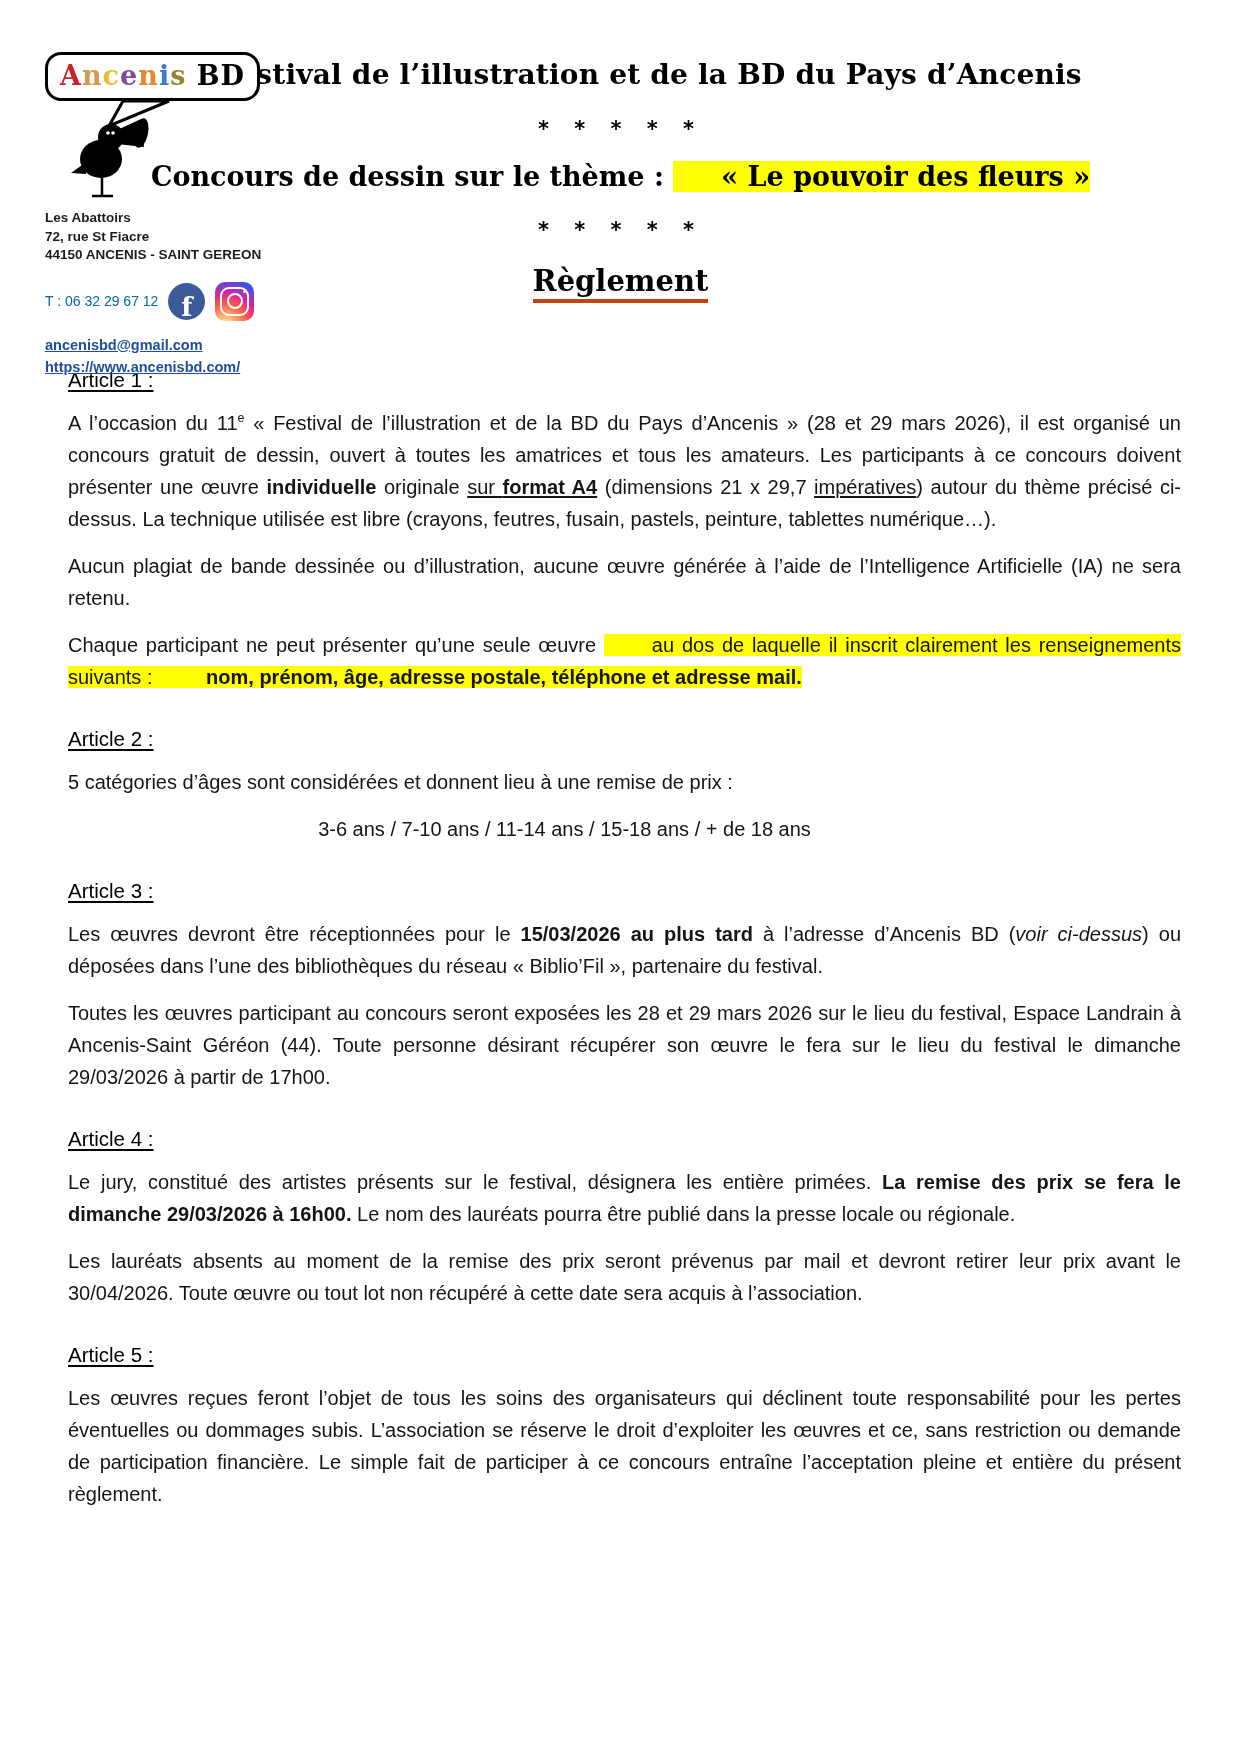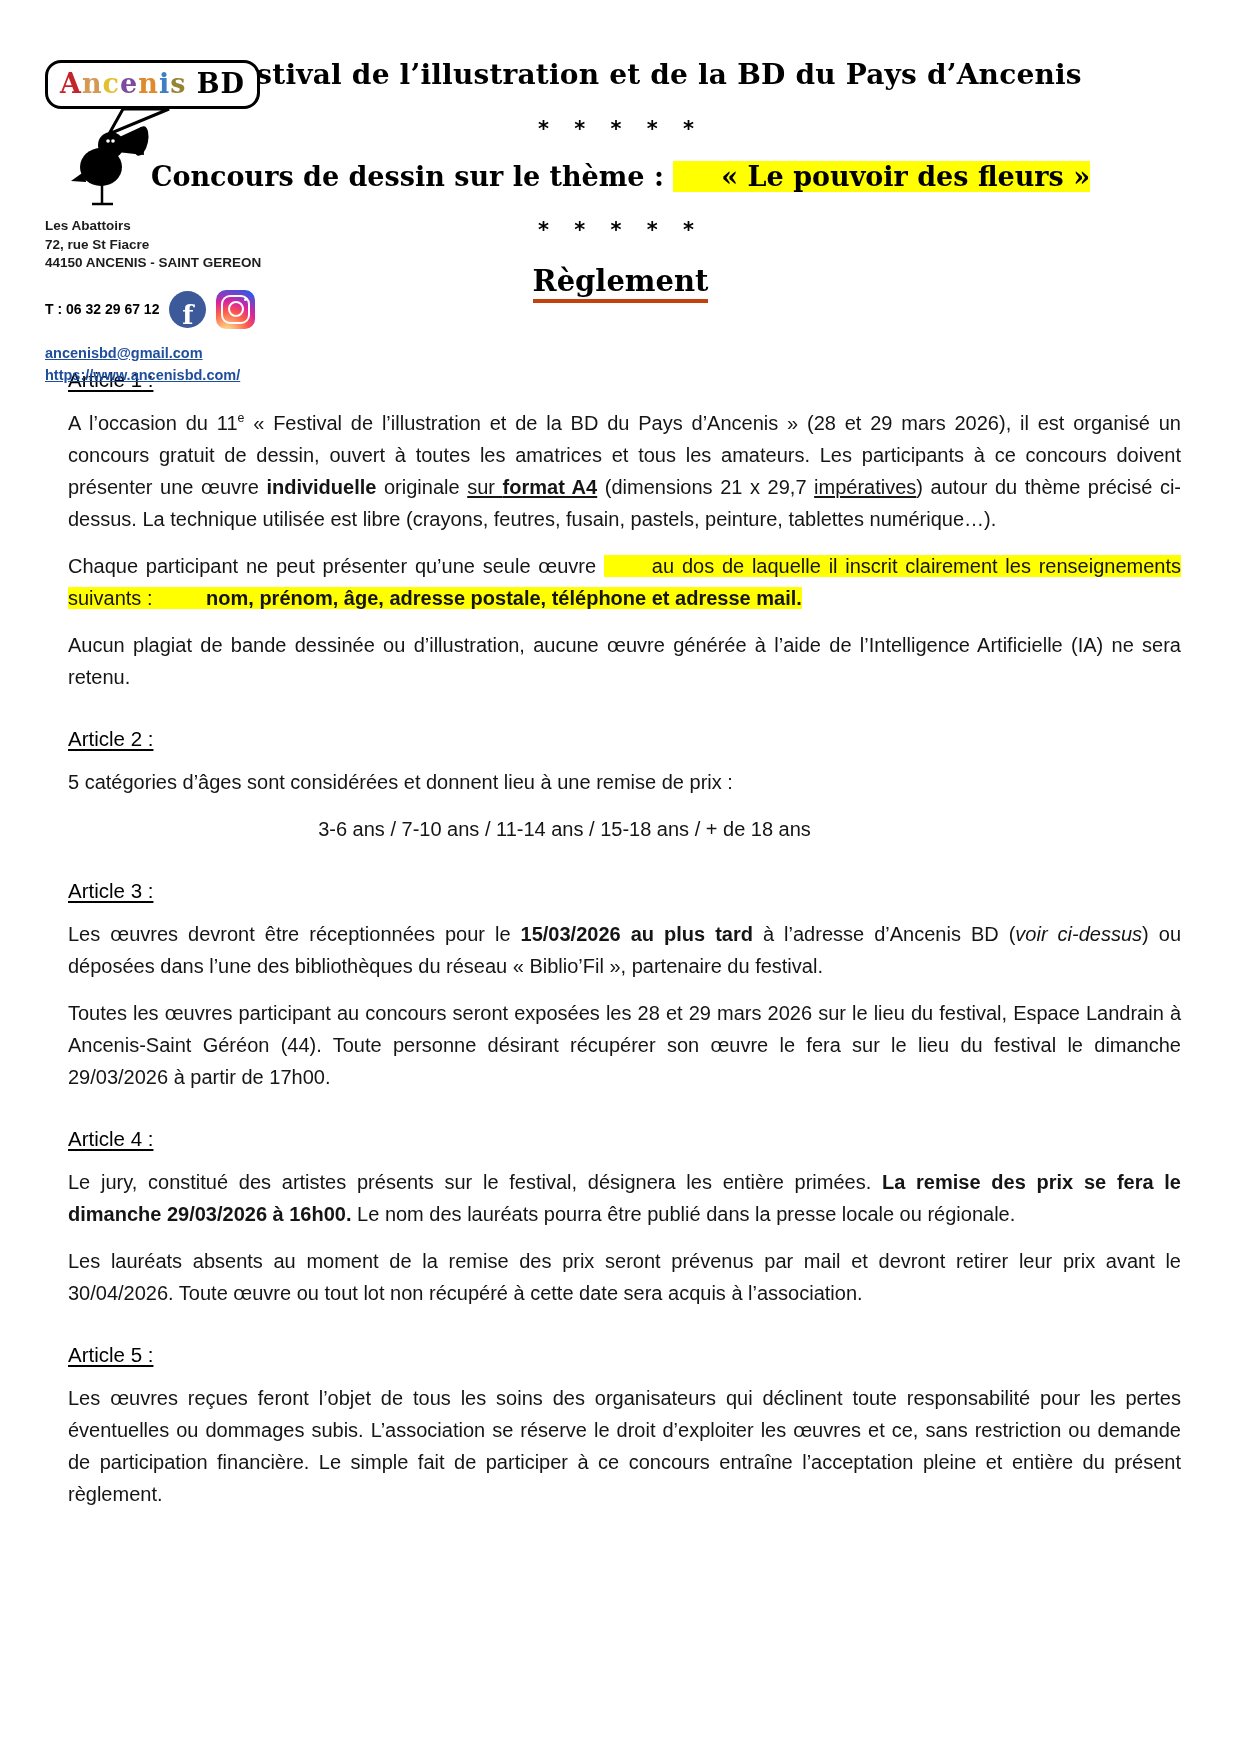--- a/index.html
+++ b/index.html
@@ -30,33 +30,33 @@
   }
   .h-reglement-wrap { margin-top:22px; }
   .h-reglement {
     display:inline-block; font-family:"DejaVu Serif", serif;
     font-weight:bold; font-size:29px; color:#000;
     border-bottom:4px solid #c2410c; padding-bottom:1px;
   }
   .hl { background:#ffff00;padding-left:48px; }
 
   
-  .logo-block { position:absolute; left:45px; top:60px; width:250px; z-index:5; }
+  .logo-block { position:absolute; left:45px; top:52px; width:250px; z-index:5; }
   .bubble {
     position:relative; display:inline-block; background:#fff;
     border:3px solid #000; border-radius:16px; padding:5px 12px 7px;
     font-family:"DejaVu Serif", serif; font-weight:bold; font-size:27px;
     letter-spacing:1px; z-index:2; white-space:nowrap;
   }
   .bubble .suffix { color:#000; }
   .tail { position:absolute; left:62px; top:47px; z-index:3; }
   .bird { display:block; margin:10px 0 0 26px; }
   .contact { margin-top:8px; font-size:13.5px; font-weight:bold; color:#1c1c1c; line-height:1.38; }
   .phone-row { display:flex; align-items:center; gap:10px; margin-top:17px; }
-  .phone { font-size:14px; font-weight:bold; color:#000000; }
+  .phone { font-size:14px; font-weight:normal; color:#0369a1; }
   .fb-icon {
     width:37px; height:37px; border-radius:50%; background:#3c5a9a;
     color:#fff; font-family:"DejaVu Serif", serif; font-weight:bold; font-size:26px;
     display:flex; align-items:flex-end; justify-content:center; overflow:hidden; line-height:.95;
   }
   .ig-icon {
     position:relative; width:39px; height:39px; border-radius:10px;
     background: radial-gradient(circle at 28% 110%, #fdf497 0%, #fd5949 42%, #d6249f 62%, #285AEB 92%);
   }
   .ig-frame { position:absolute; inset:5px; border:2.5px solid #fff; border-radius:9px; }
@@ -139,22 +139,22 @@
       <div class="stars">* * * * *</div>
       <div class="h-reglement-wrap">
         <span class="h-reglement">Règlement</span>
       </div>
     </div>
   </div>
 
   <main>
       <div class="article-heading">Article 1 :</div>
       <p><span class="">A l’occasion du 11</span><sup class="">e</sup><span class=""> « Festival de l’illustration et de la BD du Pays d’Ancenis » (28 et 29 mars 2026), il est organisé un concours gratuit de dessin, ouvert à toutes les amatrices et tous les amateurs. Les participants à ce concours doivent présenter une œuvre </span><span class="b">individuelle</span><span class=""> originale </span><span class="u">sur </span><span class="b u">format A4</span><span class=""> (dimensions 21 x 29,7 </span><span class="u">impératives</span><span class="">) autour du thème précisé ci-dessus. La technique utilisée est libre (crayons, feutres, fusain, pastels, peinture, tablettes numérique…).</span></p>
+      <p><span class="">Aucun plagiat de bande dessinée ou d’illustration, aucune œuvre générée à l’aide de l’Intelligence Artificielle (IA) ne sera retenu.</span></p>
       <p><span class="">Chaque participant ne peut présenter qu’une seule œuvre </span><span class="hl">au dos de laquelle il inscrit clairement les renseignements suivants : </span><span class="b hl">nom, prénom, âge, adresse postale, téléphone et adresse mail.</span></p>
-      <p><span class="">Aucun plagiat de bande dessinée ou d’illustration, aucune œuvre générée à l’aide de l’Intelligence Artificielle (IA) ne sera retenu.</span></p>
       <div class="article-heading">Article 2 :</div>
       <p><span class="">5 catégories d’âges sont considérées et donnent lieu à une remise de prix :</span></p>
       <p class="center"><span class="">3-6 ans  /  7-10 ans  /  11-14 ans  /  15-18 ans  /  + de 18 ans</span></p>
       <div class="article-heading">Article 3 :</div>
       <p><span class="">Les œuvres devront être réceptionnées pour le </span><span class="b">15/03/2026 au plus tard</span><span class=""> à l’adresse d’Ancenis BD (</span><span class="i">voir ci-dessus</span><span class="">) ou déposées dans l’une des bibliothèques du réseau « Biblio’Fil », partenaire du festival.</span></p>
       <p><span class="">Toutes les œuvres participant au concours seront exposées les 28 et 29 mars 2026 sur le lieu du festival, Espace Landrain à Ancenis-Saint Géréon (44). Toute personne désirant récupérer son œuvre le fera sur le lieu du festival le dimanche 29/03/2026 à partir de 17h00.</span></p>
       <div class="article-heading">Article 4 :</div>
       <p><span class="">Le jury, constitué des artistes présents sur le festival, désignera les entière primées. </span><span class="b">La remise des prix se fera le dimanche 29/03/2026 à 16h00.</span><span class=""> Le nom des lauréats pourra être publié dans la presse locale ou régionale.</span></p>
       <p><span class="">Les lauréats absents au moment de la remise des prix seront prévenus par mail et devront retirer leur prix avant le 30/04/2026. Toute œuvre ou tout lot non récupéré à cette date sera acquis à l’association.</span></p>
       <div class="article-heading">Article 5 :</div>

